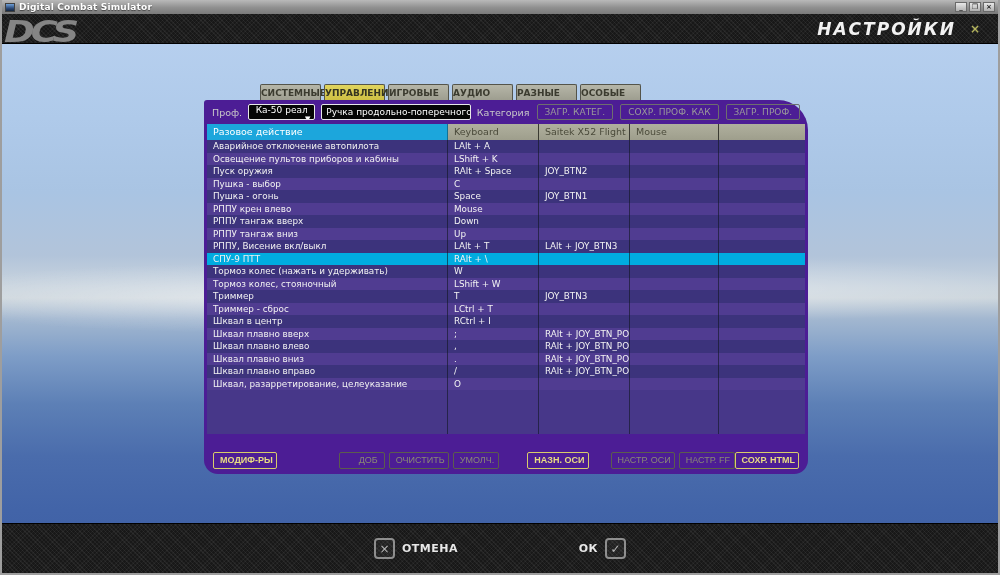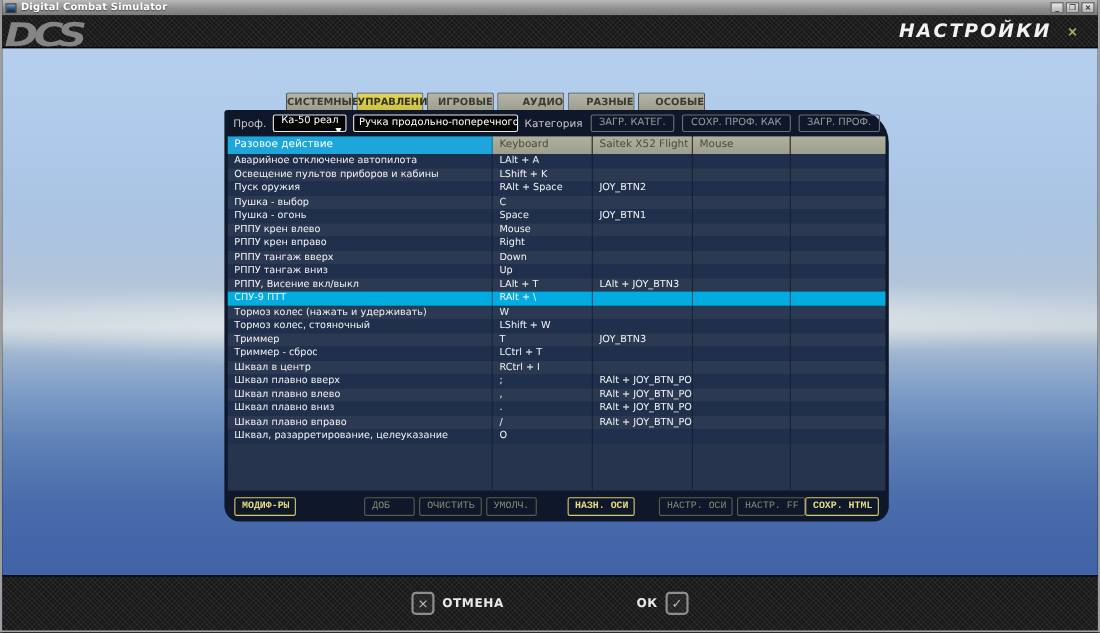--- a/index.html
+++ b/index.html
@@ -26,25 +26,25 @@
     background:linear-gradient(180deg,
       #b6cfee 0%, #afcaea 14%, #a9c4e3 28%, #b2c4da 40%,
       #c9d4de 46%, #cdd6dd 48%, #a2b7d0 52%, #7e9dc7 59%,
       #5d80b6 68%, #4a6cac 78%, #4264a8 88%, #3e5ea4 100%); }
   .sky:before { content:""; position:absolute; left:0; right:0; top:40%; height:16%;
     background:radial-gradient(ellipse 55% 60% at 28% 50%, rgba(255,255,255,.40), transparent 70%),
                radial-gradient(ellipse 45% 55% at 72% 40%, rgba(255,255,255,.30), transparent 70%); }
 
   
   .tabs { position:absolute; left:258px; top:84px; display:flex; gap:3px; }
-  .tab { width:61px; height:17px; background:linear-gradient(180deg,#b6b6a8,#9c9c8e); border:1px solid #54544a; border-bottom:none; border-radius:2px 2px 0 0; font-size:9px; font-weight:bold; color:#3b3b2f; text-align:right; line-height:16px; cursor:pointer; }
+  .tab { width:61px; height:17px; background:linear-gradient(180deg,#b6b6a8,#9c9c8e); border:1px solid #54544a; border-bottom:none; border-radius:2px 2px 0 0; font-size:9px; font-weight:bold; color:#3b3b2f; text-align:left; line-height:16px; cursor:pointer; }
   .tab.active { background:linear-gradient(180deg,#e0d45e,#cdbf42); color:#353520; }
 
   
-  .panel { position:absolute; left:202px; top:100px; width:604px; height:374px; background:#0f172a; border-radius:3px 30px 14px 14px; }
+  .panel { position:absolute; left:202px; top:100px; width:604px; height:374px; background:#4c1d95; border-radius:3px 30px 14px 14px; }
   .panel-toolbar { height:24px; display:flex; align-items:center; padding:0 8px; }
   .tb-label { font-size:9.5px; color:#c9c9c9; }
   .dd { height:16px; background:#050505; border:1px solid #e8e8e8; border-radius:2px; display:flex; align-items:center; padding:0 4px; color:#fff; font-size:9px; white-space:nowrap; overflow:hidden; cursor:pointer; }
   .dd .arr { margin-left:auto; font-size:7px; color:#fff; padding-left:4px; }
   .dd1 { width:78px; margin-left:6px;flex-direction:column; }
   .dd2 { width:176px; margin-left:6px; }
   .tb-label2 { margin-left:6px; }
   .tb-btn { height:16px; margin-left:7px; background:transparent; border:1px solid #6e6e6e; border-radius:2px; color:#9a9a9a; font-size:9px; padding:0 7px; line-height:14px; cursor:pointer; white-space:nowrap; font-family:"DejaVu Sans", sans-serif; }
 
   
@@ -59,21 +59,21 @@
   .trow:nth-child(even) { background:rgba(86,106,140,.42); }
   .trow.selected { background:#00ace0; }
   .tcell { font-size:8.8px; line-height:12.5px; color:#f2f2f2; padding-left:6px; white-space:nowrap; overflow:hidden; border-right:1px solid rgba(15,22,32,.6); }
   .tcell.c4 { border-right:none; }
   .tfiller { display:flex; height:43.5px; background:rgba(66,88,122,.45); }
   .fcell { border-right:1px solid rgba(15,22,32,.6); }
   .fcell.c4 { border-right:none; }
 
   
   .panel-actions { position:absolute; left:0; bottom:0; width:100%; height:28px; display:flex; align-items:center; padding:0 9px; }
-  .act-btn { height:17px; border-radius:2px; font-size:9px; line-height:15px; padding:0 6px; min-width:46px; text-align:left; background:transparent; cursor:pointer; white-space:nowrap; font-family:Liberation Mono, monospace; }
+  .act-btn { height:17px; border-radius:2px; font-size:9px; line-height:15px; padding:0 6px; min-width:46px; text-align:right; background:transparent; cursor:pointer; white-space:nowrap; font-family:Liberation Sans, sans-serif; }
   .act-btn.bright { border:1px solid #d8cc6a; color:#e8dc82; font-weight:bold; }
   .act-btn.dim { border:1px solid #5c5c4e; color:#8a8a74; }
   .m-add { margin-left:62px; } .m-s { margin-left:4px; } .m-axis { margin-left:28px; } .m-axset { margin-left:22px; } .m-save { margin-left:auto; }
 
   
   .footer { position:absolute; left:0; right:0; bottom:0; height:50px; border-top:1px solid #000; display:flex; align-items:center; }
   .footer-inner { width:252px; margin:0 auto; display:flex; align-items:center; justify-content:space-between; }
   .f-group { display:flex; align-items:center; gap:7px; }
   .f-box { width:21px; height:21px; border:2px solid #8e8e8e; border-radius:4px; background:rgba(255,255,255,.04); color:#b8b8b8; font-size:12px; line-height:18px; text-align:center; cursor:pointer; }
   .f-label { font-size:11px; font-weight:bold; color:#e8e8e8; letter-spacing:.5px; }
@@ -168,27 +168,20 @@
           <div class="trow">
             <div class="tcell c0">Пушка - огонь</div>
             <div class="tcell c1">Space</div>
             <div class="tcell c2">JOY_BTN1</div>
             <div class="tcell c3"></div>
             <div class="tcell c4"></div>
           </div>
           <div class="trow">
             <div class="tcell c0">РППУ крен  влево</div>
             <div class="tcell c1">Mouse</div>
-            <div class="tcell c2"></div>
-            <div class="tcell c3"></div>
-            <div class="tcell c4"></div>
-          </div>
-          <div class="trow">
-            <div class="tcell c0">РППУ крен вправо</div>
-            <div class="tcell c1">Right</div>
             <div class="tcell c2"></div>
             <div class="tcell c3"></div>
             <div class="tcell c4"></div>
           </div>
           <div class="trow">
             <div class="tcell c0">РППУ тангаж вверх</div>
             <div class="tcell c1">Down</div>
             <div class="tcell c2"></div>
             <div class="tcell c3"></div>
             <div class="tcell c4"></div>

